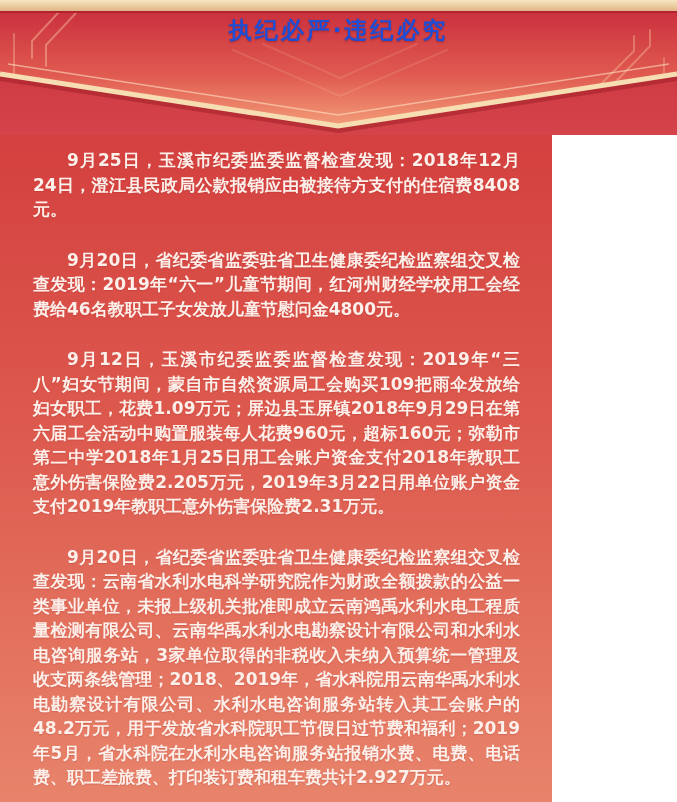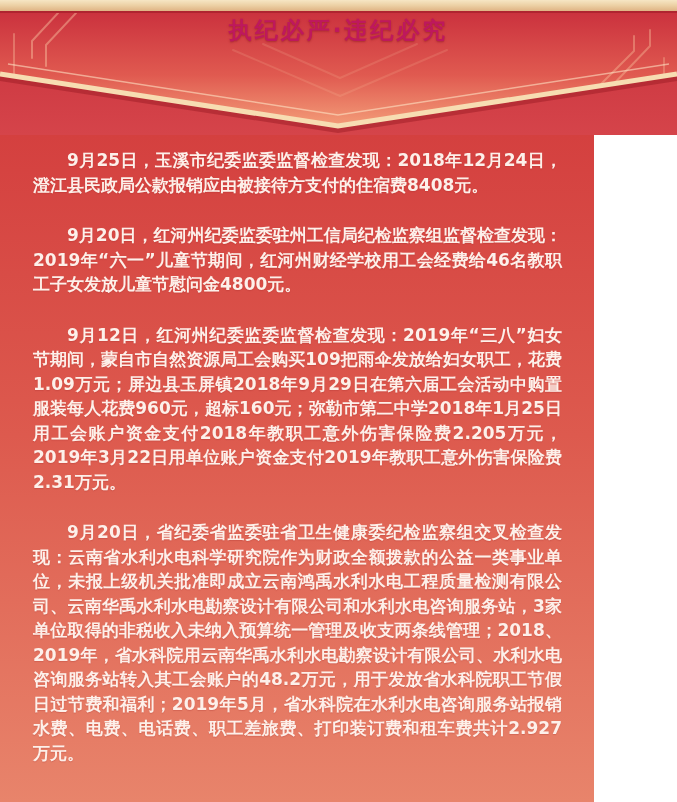--- a/index.html
+++ b/index.html
@@ -17,27 +17,27 @@
   }
   .header svg { display: block; }
   .title {
     position: absolute;
     top: 15px; left: 0;
     width: 100%;
     text-align: center;
     font-size: 23px;
     font-weight: bold;
     letter-spacing: 3px;
-    color: #be185d;
+    color: #1d4ed8;
     text-shadow: 0 1px 2px rgba(140, 25, 30, 0.55);
   }
   .content {
     position: absolute;
     top: 135px; left: 0;
-    width: 594px; height: 667px;
+    width: 552px; height: 667px;
     box-sizing: border-box;
     background: linear-gradient(180deg, #d4403f 0%, #dd5a4e 45%, #e8846b 100%);
     padding: 13px 32px 0 33px;
   }
   .content p {
     margin: 0 0 26px 0;
     font-size: 17px;
     line-height: 24.5px;
     font-weight: bold;
     color: #fdf0ea;
@@ -94,18 +94,18 @@
 
       <rect x="0" y="0" width="677" height="11" fill="url(#barG)"></rect>
       <rect x="0" y="11" width="677" height="2" fill="rgba(130,15,25,0.35)"></rect>
     </svg>
 
     <div class="title">执纪必严·违纪必究</div>
   </div>
 
   <div class="content">
     <p>9月25日，玉溪市纪委监委监督检查发现：2018年12月24日，澄江县民政局公款报销应由被接待方支付的住宿费8408元。</p>
-    <p>9月20日，红河州纪委监委驻州工信局纪检监察组监督检查发现：2019年“六一”儿童节期间，红河州财经学校用工会经费给46名教职工子女发放儿童节慰问金4800元。</p>
-    <p>9月12日，红河州纪委监委监督检查发现：2019年“三八”妇女节期间，蒙自市自然资源局工会购买109把雨伞发放给妇女职工，花费1.09万元；屏边县玉屏镇2018年9月29日在第六届工会活动中购置服装每人花费960元，超标160元；弥勒市第二中学2018年1月25日用工会账户资金支付2018年教职工意外伤害保险费2.205万元，2019年3月22日用单位账户资金支付2019年教职工意外伤害保险费2.31万元。</p>
+    <p>9月20日，省纪委省监委驻省卫生健康委纪检监察组交叉检查发现：2019年“六一”儿童节期间，红河州财经学校用工会经费给46名教职工子女发放儿童节慰问金4800元。</p>
+    <p>9月12日，玉溪市纪委监委监督检查发现：2019年“三八”妇女节期间，蒙自市自然资源局工会购买109把雨伞发放给妇女职工，花费1.09万元；屏边县玉屏镇2018年9月29日在第六届工会活动中购置服装每人花费960元，超标160元；弥勒市第二中学2018年1月25日用工会账户资金支付2018年教职工意外伤害保险费2.205万元，2019年3月22日用单位账户资金支付2019年教职工意外伤害保险费2.31万元。</p>
     <p>9月20日，省纪委省监委驻省卫生健康委纪检监察组交叉检查发现：云南省水利水电科学研究院作为财政全额拨款的公益一类事业单位，未报上级机关批准即成立云南鸿禹水利水电工程质量检测有限公司、云南华禹水利水电勘察设计有限公司和水利水电咨询服务站，3家单位取得的非税收入未纳入预算统一管理及收支两条线管理；2018、2019年，省水科院用云南华禹水利水电勘察设计有限公司、水利水电咨询服务站转入其工会账户的48.2万元，用于发放省水科院职工节假日过节费和福利；2019年5月，省水科院在水利水电咨询服务站报销水费、电费、电话费、职工差旅费、打印装订费和租车费共计2.927万元。</p>
   </div>
 
 </div>
 
 </body></html>

